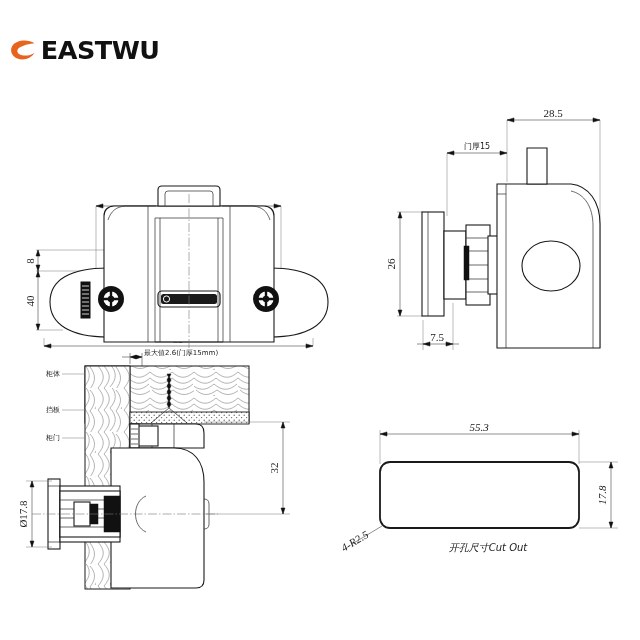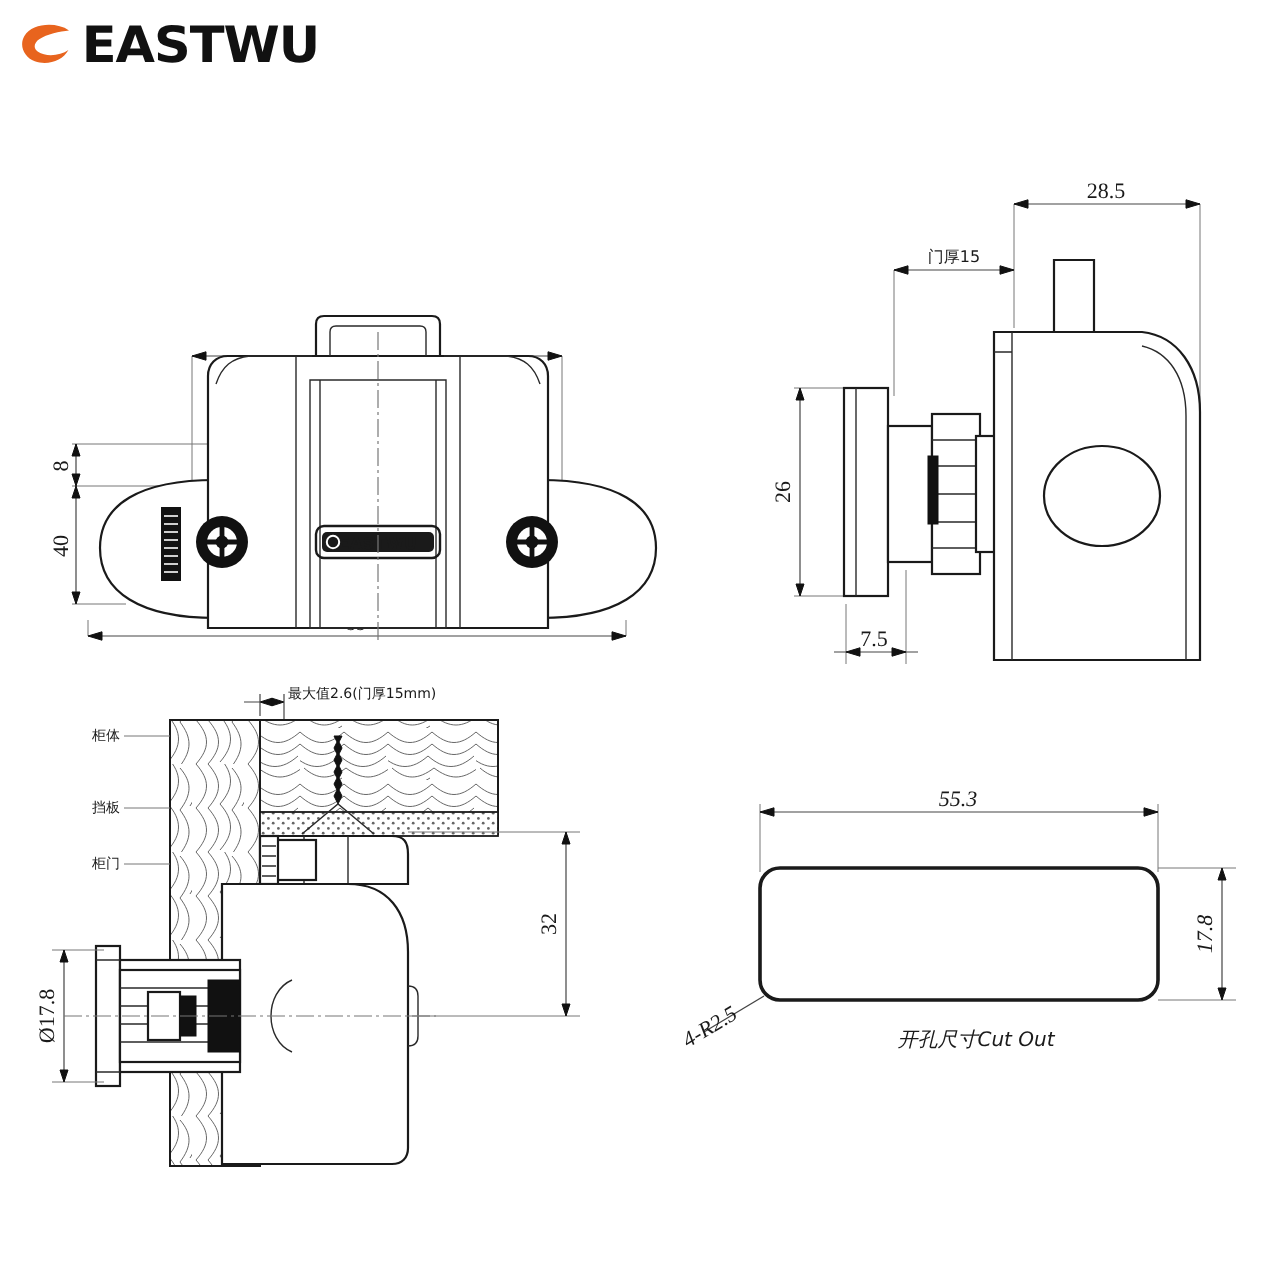--- a/index.html
+++ b/index.html
@@ -1,21 +1,21 @@
 <!DOCTYPE html>
 <html><head>
 <meta charset="utf-8">
 <style>
   html,body{margin:0;padding:0;background:#ffffff;}
   body{
     width:640px;height:640px;position:relative;overflow:hidden;
     font-family:"Liberation Serif","DejaVu Serif",serif;
     color:#1a1a1a;
   }
-  .sheet{position:absolute;inset:0;background:#fff;}
+  .sheet{position:absolute;inset:0;background:#fff;margin-top:28px;}
 
   
   .brand{position:absolute;left:10px;top:12px;display:flex;align-items:center;gap:6px;}
   .brand-mark{width:26px;height:22px;display:block;}
   .brand-text{
     font-family:"DejaVu Sans","Liberation Sans",sans-serif;
     font-weight:bold;font-size:25px;letter-spacing:-0.5px;color:#111;
     line-height:22px;
     transform:scaleX(1.02);
   }
@@ -170,21 +170,21 @@
           <line x1="74" y1="198" x2="81" y2="198"></line>
           <line x1="74" y1="202" x2="81" y2="202"></line>
           <line x1="74" y1="206" x2="81" y2="206"></line>
         </g>
       </g>
 
       <line class="center" x1="181" y1="86" x2="181" y2="240"></line>
     </svg>
   </div>
 
-  <div class="panel" style="left:375px;top:80px;">
+  <div class="panel" style="left:375px;top:70px;">
     <svg width="250" height="260" viewBox="0 0 250 260">
 
       <g class="extline">
         <line x1="132" y1="22" x2="132" y2="84"></line>
         <line x1="225" y1="22" x2="225" y2="250"></line>
         <line x1="72" y1="55" x2="72" y2="118"></line>
         <line x1="22" y1="114" x2="48" y2="114"></line>
         <line x1="22" y1="218" x2="48" y2="218"></line>
         <line x1="48" y1="222" x2="48" y2="252"></line>
         <line x1="78" y1="205" x2="78" y2="252"></line>
@@ -234,21 +234,21 @@
                L 122 250 Z"></path>
       <path class="objthin" d="M131 86 L 131 250 M122 96 L 131 96
                M196 93 C 209 96, 218 108, 218 128 L 218 250"></path>
 
       <path class="obj" d="M152 86 L 152 50 L 172 50 L 172 86 Z"></path>
 
       <ellipse class="obj" cx="176" cy="168" rx="29" ry="25"></ellipse>
     </svg>
   </div>
 
-  <div class="panel" style="left:18px;top:338px;">
+  <div class="panel" style="left:18px;top:316px;">
     <svg width="300" height="245" viewBox="0 0 300 245">
 
       <defs>
 
         <pattern id="wood" width="26" height="44" patternUnits="userSpaceOnUse">
           <rect width="26" height="44" fill="#fff"></rect>
           <g class="hatchline">
             <path d="M2 0 C 9 8, 9 14, 2 22 C 9 30, 9 36, 2 44"></path>
             <path d="M8 0 C 15 8, 15 14, 8 22 C 15 30, 15 36, 8 44"></path>
             <path d="M14 -3 C 21 5, 21 12, 14 20 C 21 28, 21 35, 14 43"></path>

